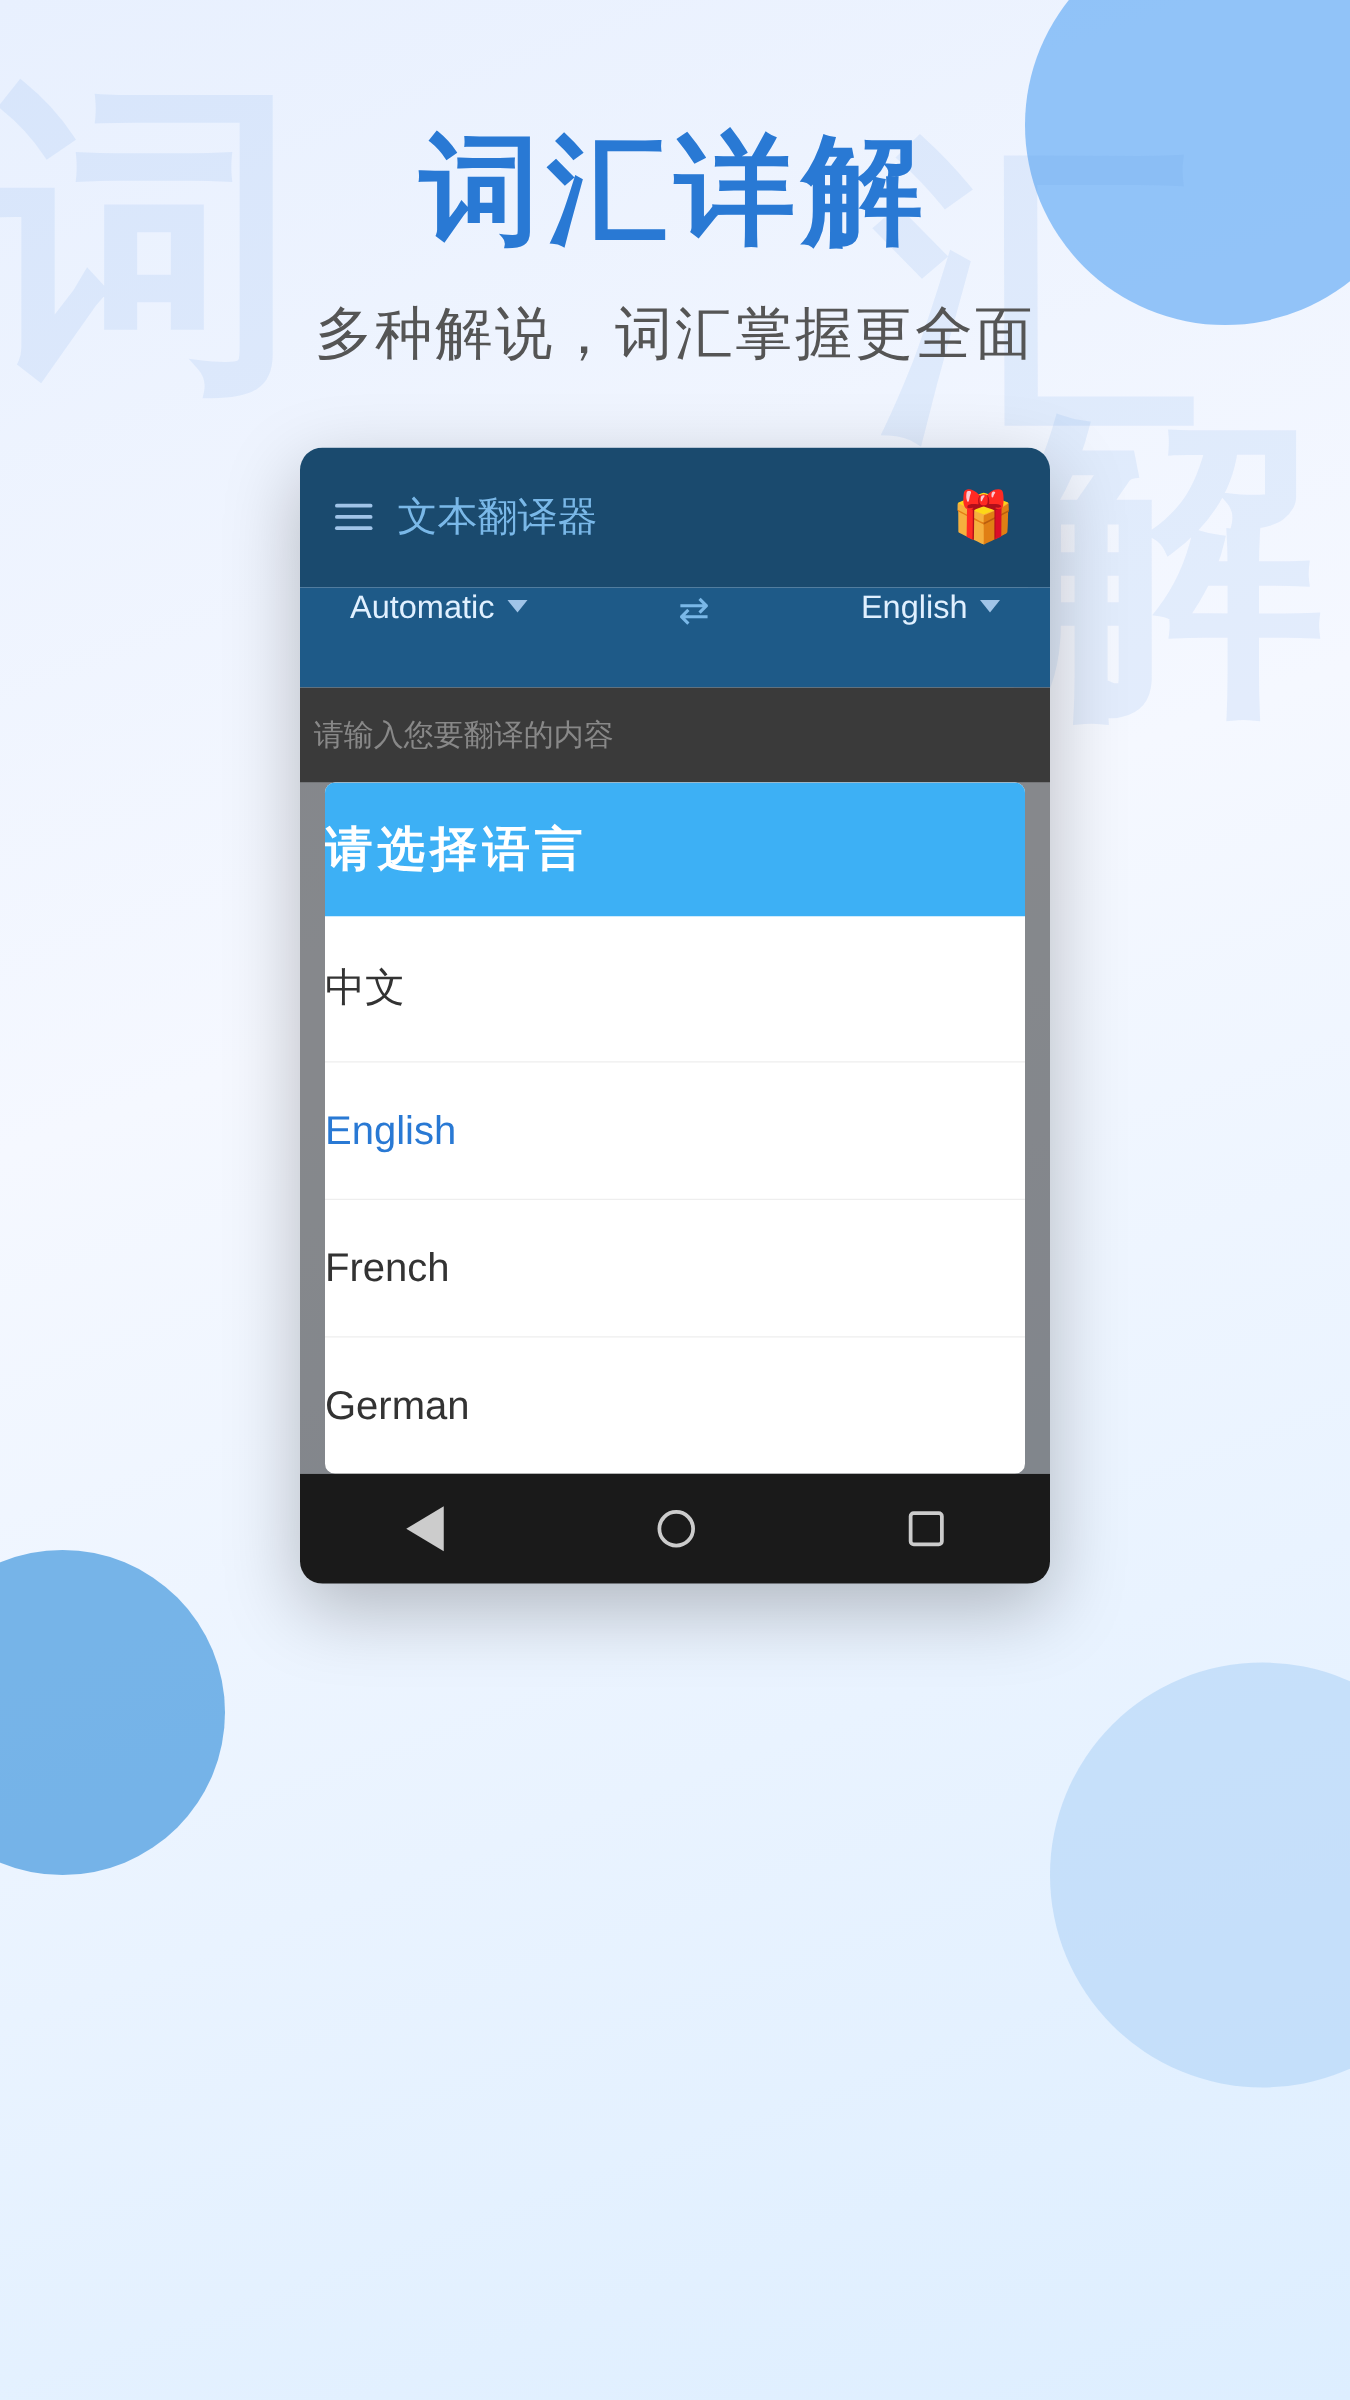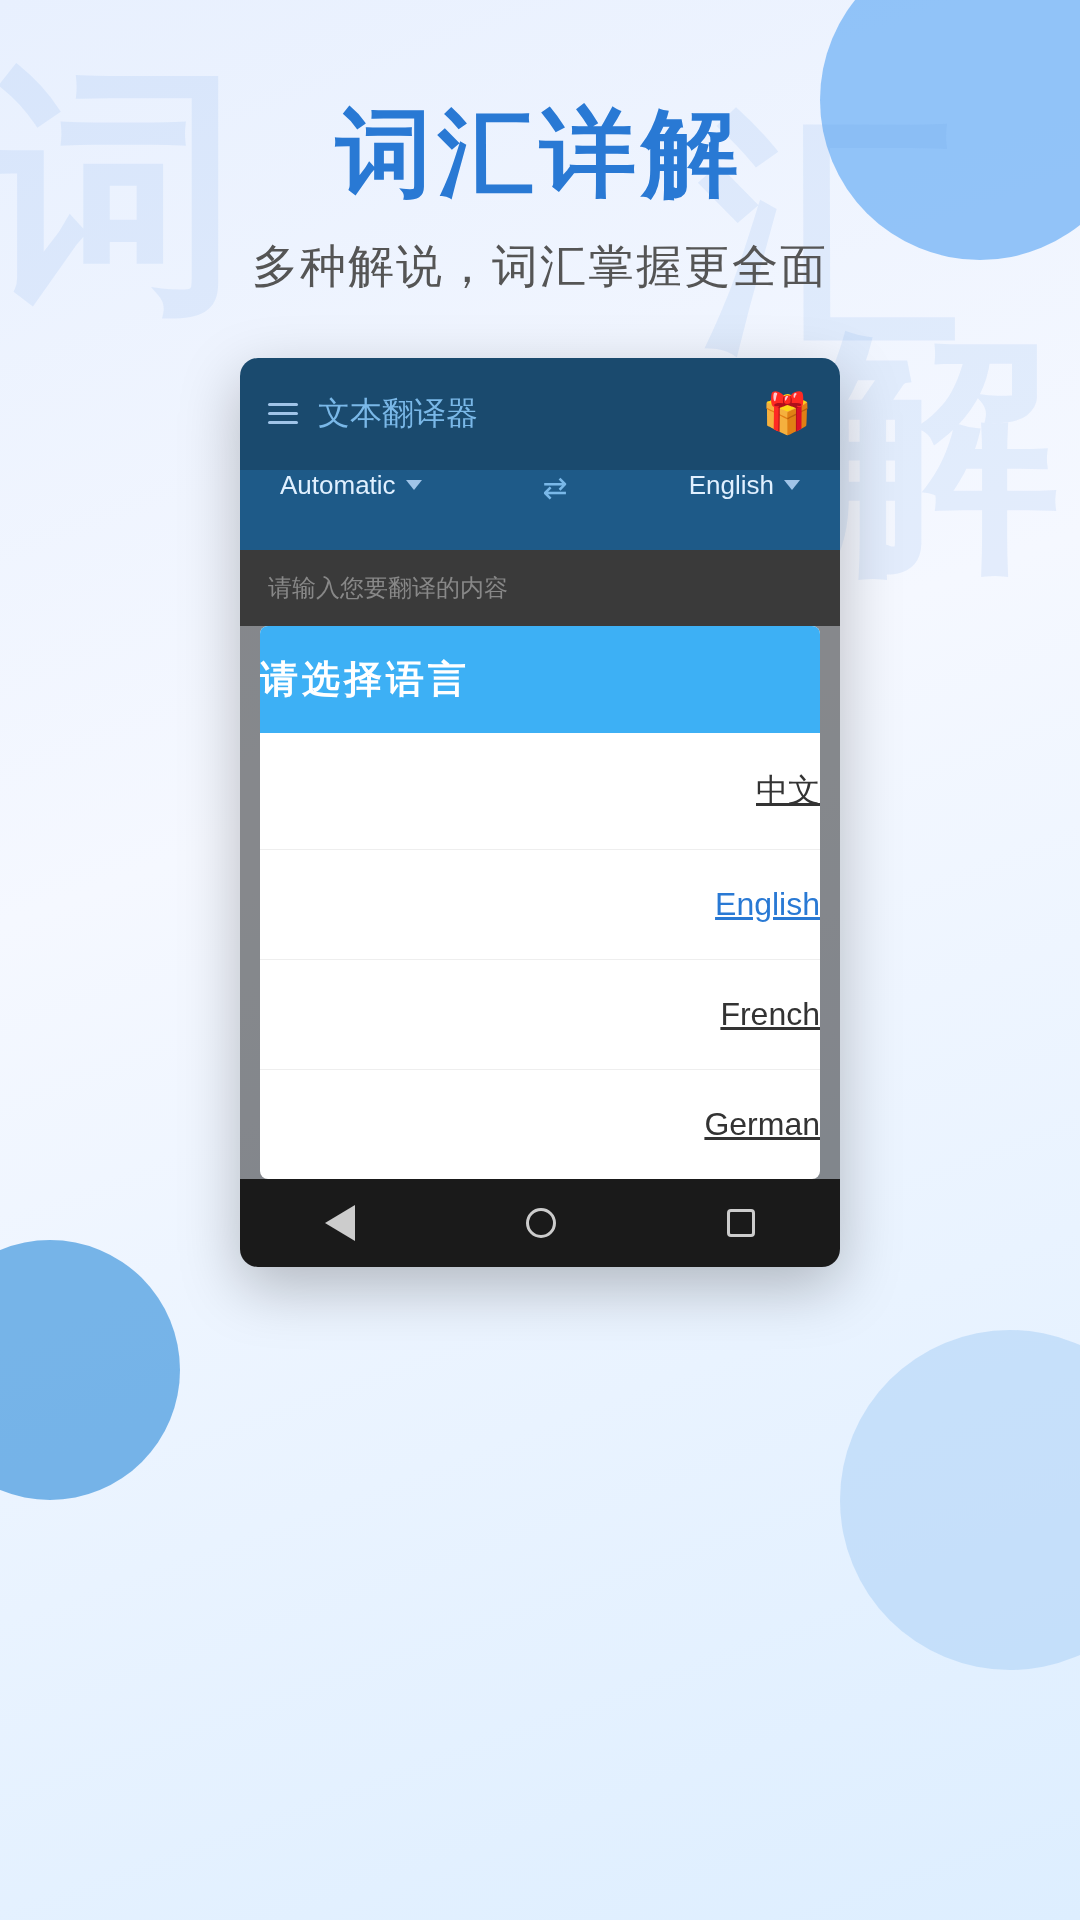--- a/index.html
+++ b/index.html
@@ -147,21 +147,21 @@
       border-top: 10px solid #a0c4e8;
     }
     .swap-icon {
       color: #7ab8e8;
       font-size: 30px;
     }
 
     
     .text-input-area {
       background: #3a3a3a;
-      padding: 22px 28px;
+      padding: 22px 11px;
       min-height: 70px;
     }
     .text-input-placeholder {
       color: #888;
       font-size: 24px;
     }
 
     
     .dialog-overlay {
       background: rgba(0,0,0,0.45);
@@ -180,26 +180,25 @@
       padding: 28px 0;
     }
     .dialog-header-text {
       color: white;
       font-size: 38px;
       font-weight: 600;
       letter-spacing: 4px;
     }
     .dialog-item {
       padding: 36px 0;
-      text-align: right;
+      text-align: left;
       border-bottom: 1px solid #eee;
       font-size: 32px;
       color: #333;
       cursor: pointer;
-      text-decoration: underline;
     }
     .dialog-item:last-child {
       border-bottom: none;
     }
     .dialog-item.selected {
       color: #2979d4;
       font-weight: 500;
     }
 
     

